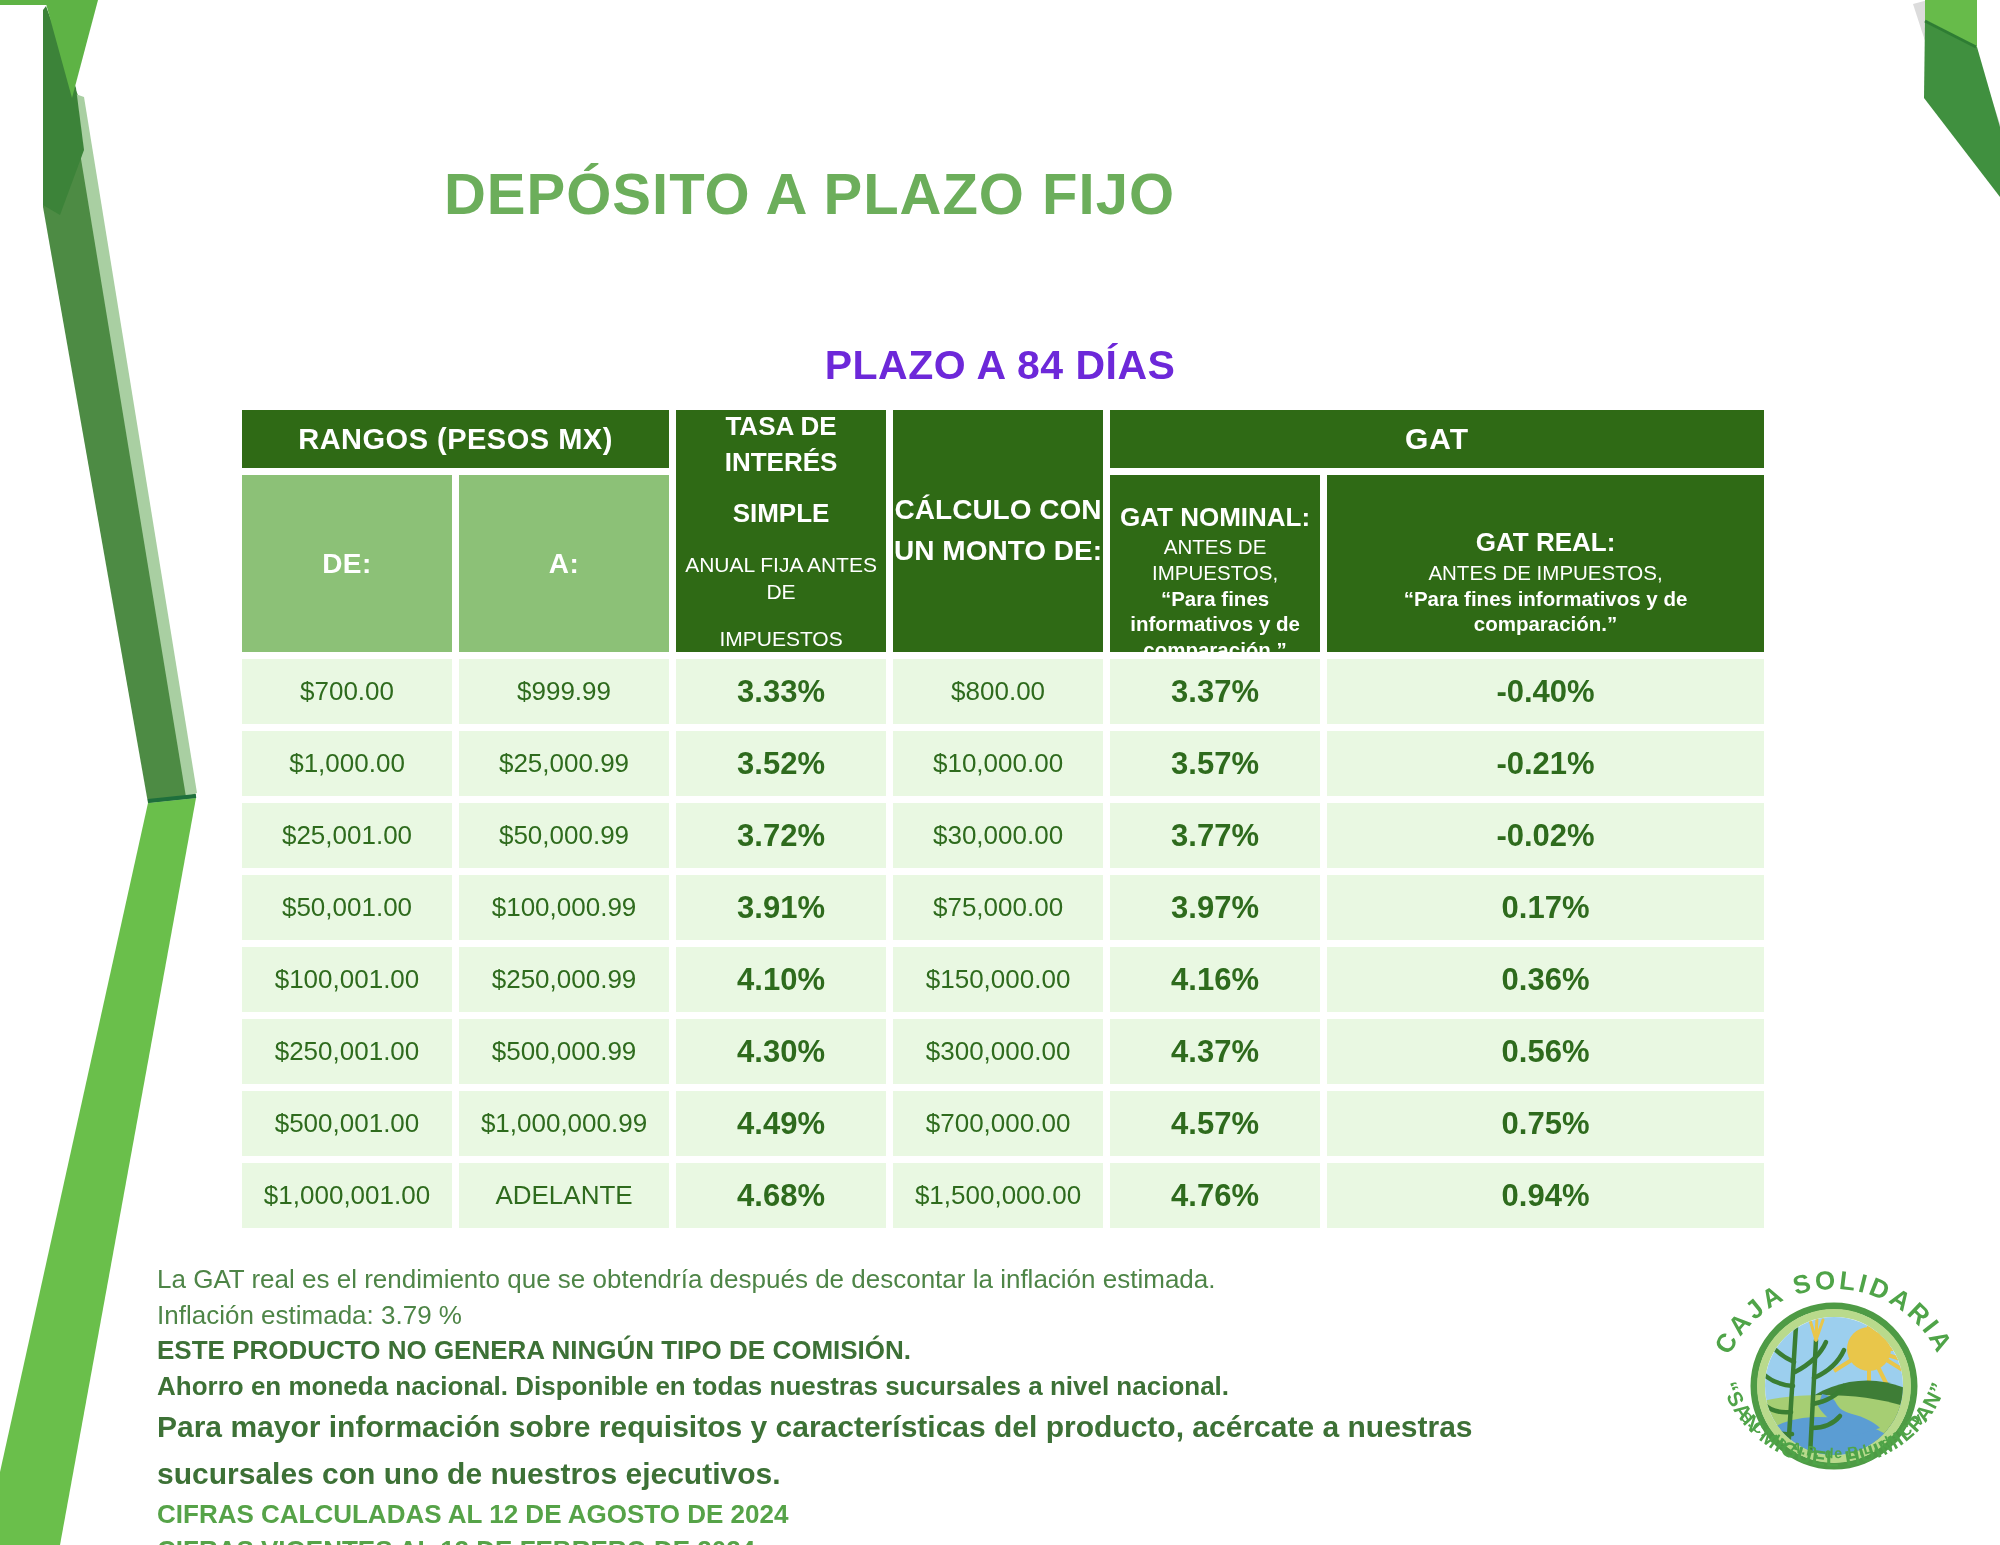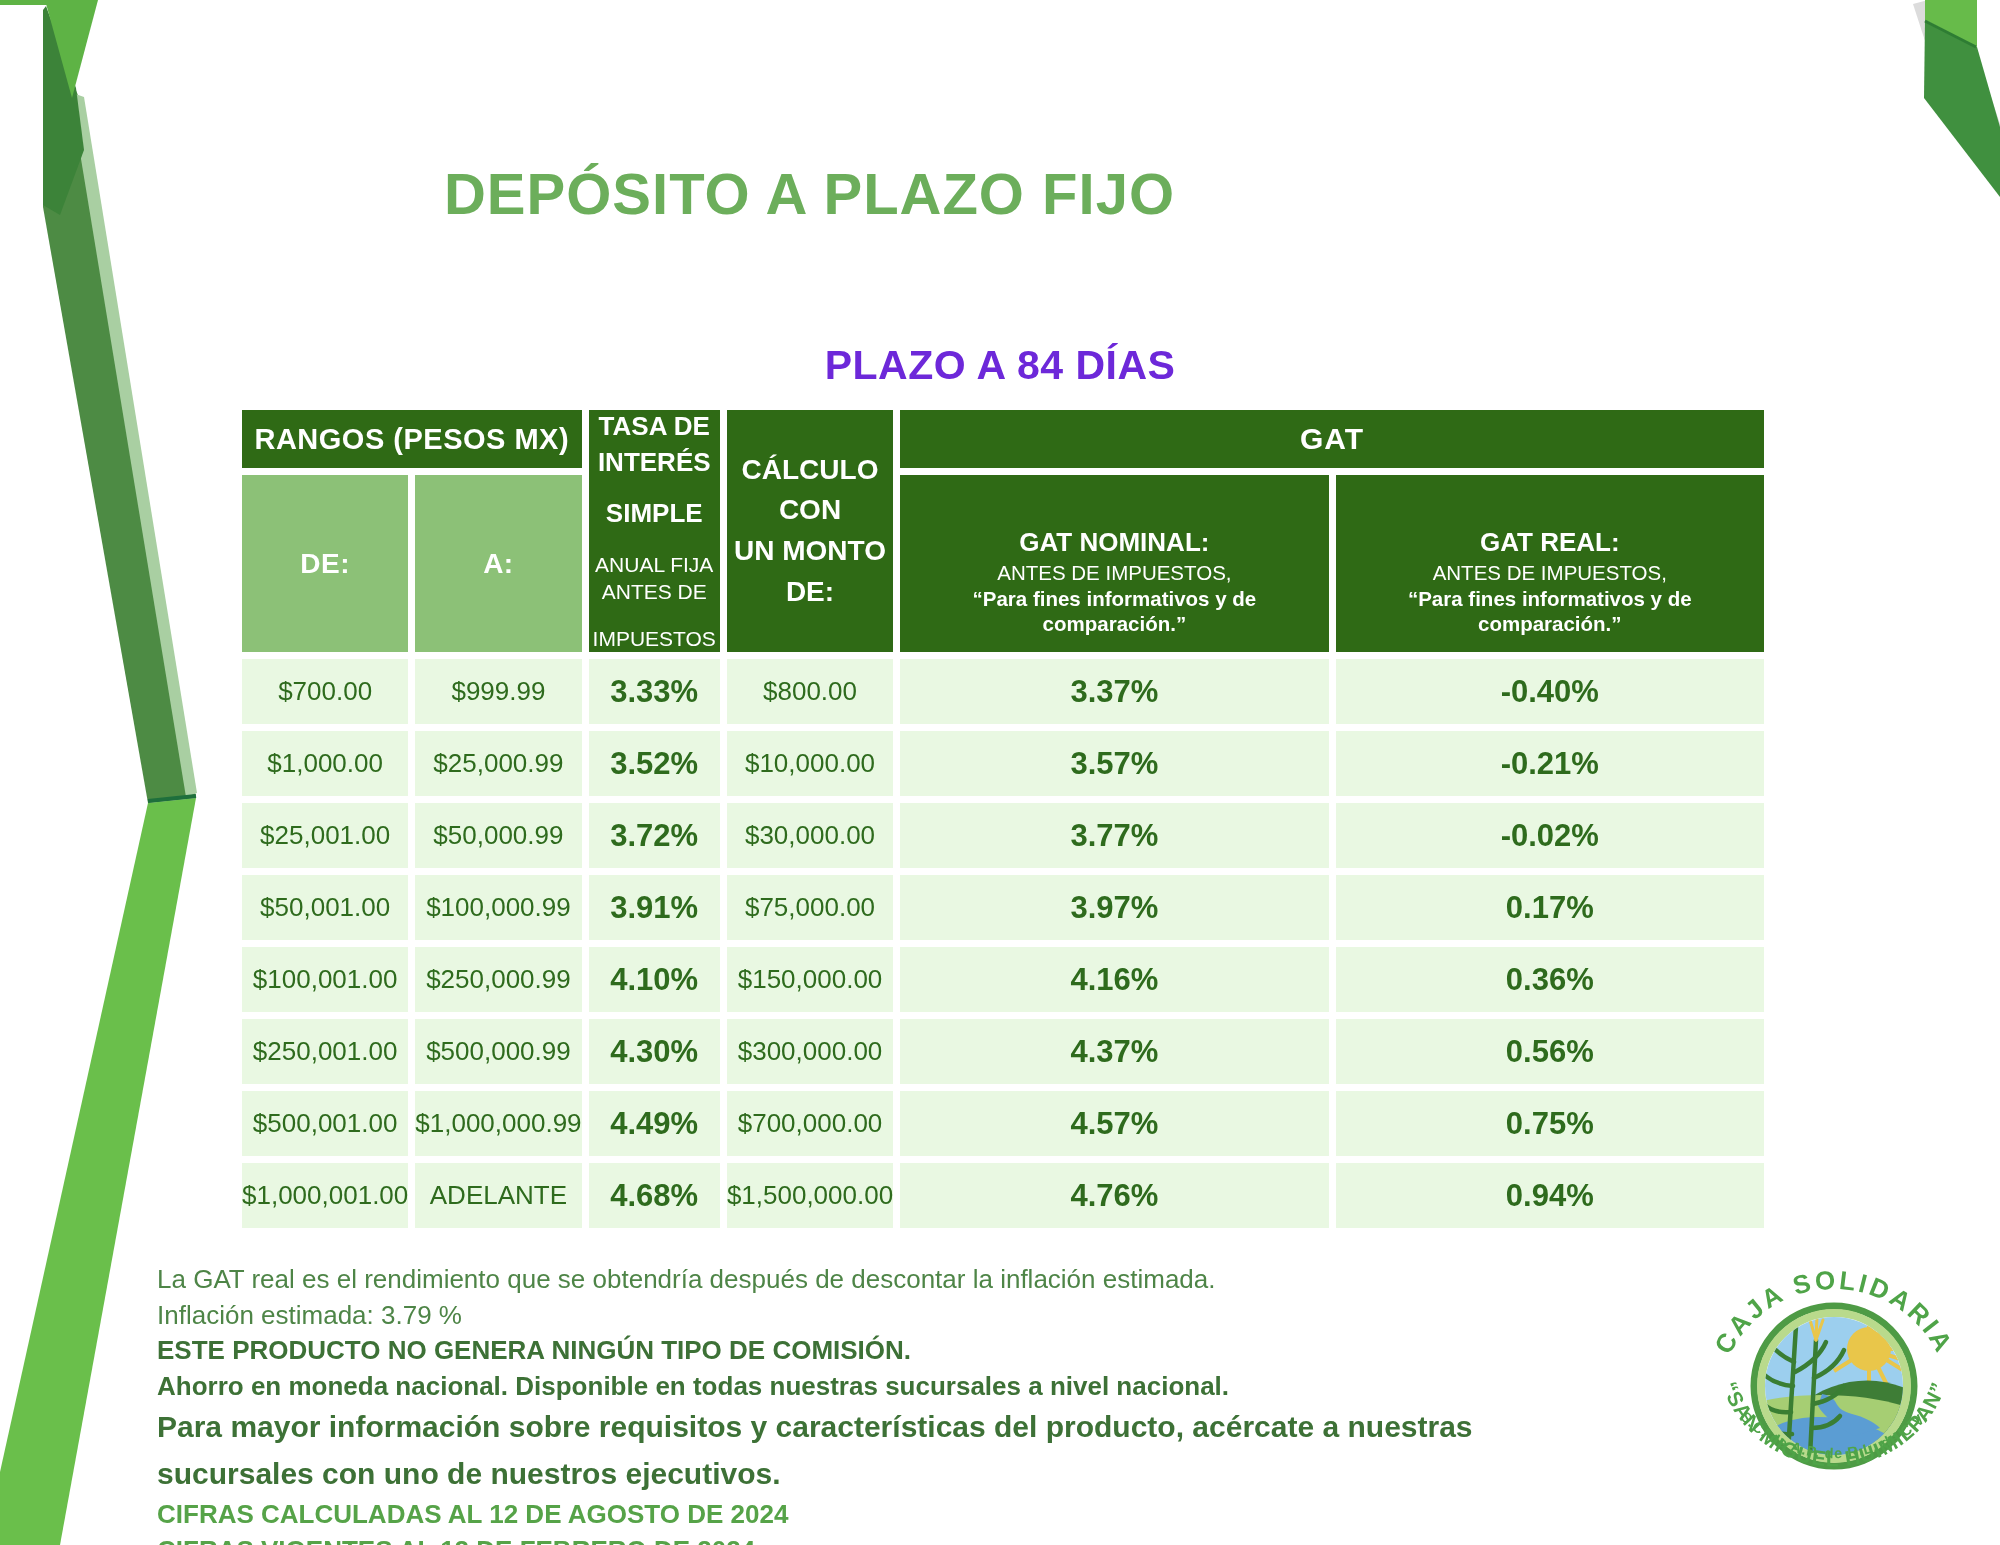--- a/index.html
+++ b/index.html
@@ -14,21 +14,21 @@
     position:absolute;left:0;top:160px;width:1619px;text-align:center;
     font-size:58px;font-weight:800;color:#6cae5b;letter-spacing:1px;
   }
   .page-subtitle{
     position:absolute;left:0;top:342px;width:2000px;text-align:center;
     font-size:41px;font-weight:800;color:#6d28d9;letter-spacing:0.5px;
   }
   
   .rates-table{
     position:absolute;left:242px;top:410px;width:1522px;
-    display:grid;grid-template-columns:repeat(4,1fr);
+    display:grid;grid-template-columns:repeat(5,1fr);
     grid-template-rows:58px 177px repeat(8,65px);
     gap:7px;
   }
   .cell{display:flex;flex-direction:column;align-items:center;justify-content:center;text-align:center;}
   .hdr-dark{background:#2f6a15;color:#ffffff;font-weight:800;}
   .hdr-light{background:#8cc177;color:#ffffff;font-weight:800;font-size:28px;letter-spacing:0.5px;}
   .rangos{grid-column:1 / span 2;grid-row:1;font-size:29px;letter-spacing:0.5px;}
   .gat-span{grid-column:5 / span 2;grid-row:1;font-size:30px;letter-spacing:1px;}
   .tasa{grid-column:3;grid-row:1 / span 2;padding:4px;gap:16px;}
   .calculo{grid-column:4;grid-row:1 / span 2;font-size:28px;line-height:1.45;}

